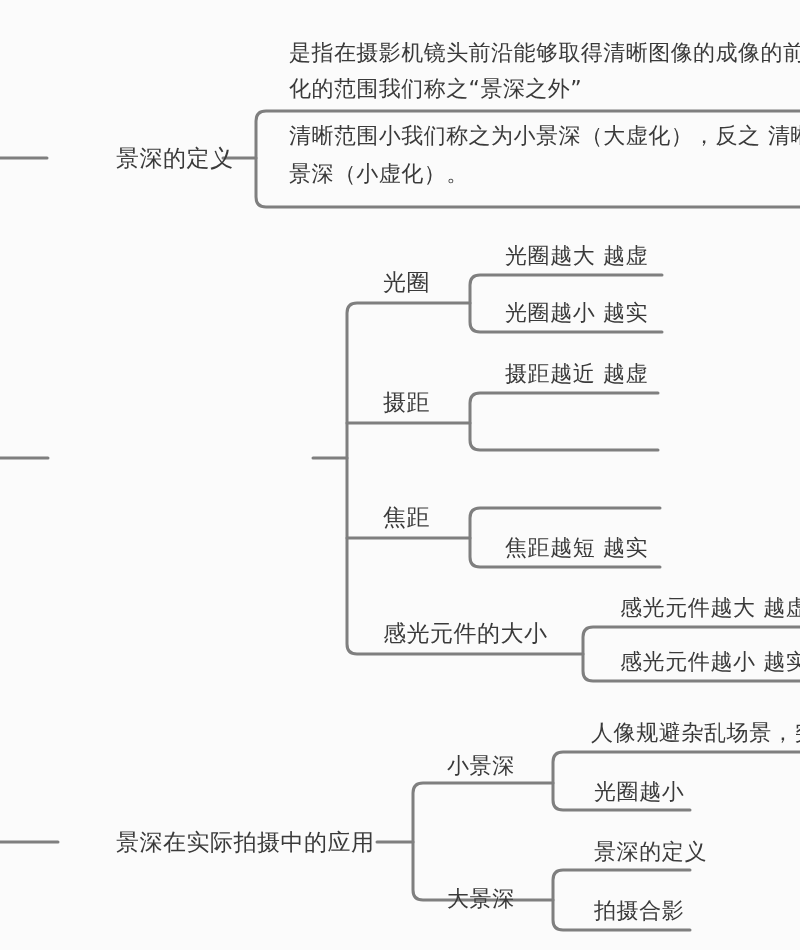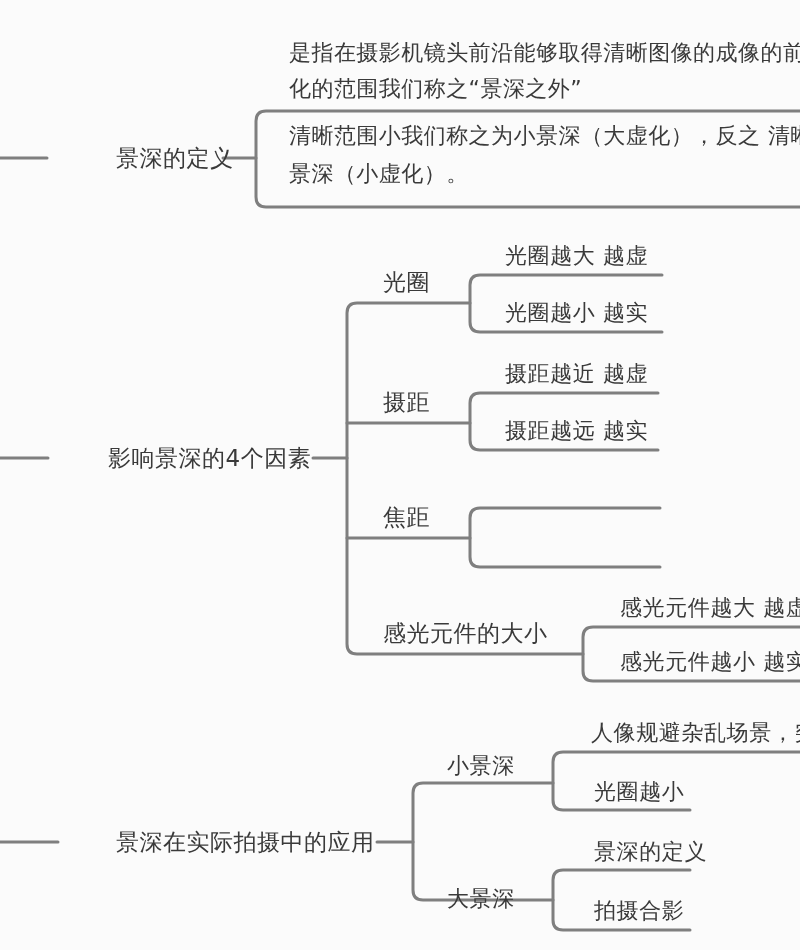--- a/index.html
+++ b/index.html
@@ -58,37 +58,36 @@
     <path d="M800,627 H593 Q583,627 583,637 V671 Q583,681 593,681 H800"></path>
 
     <path d="M0,842 H58"></path>
     <path d="M377,842 H413"></path>
     <path d="M553,783 H423 Q413,783 413,793 V890 Q413,900 423,900 H553"></path>
     <path d="M800,752 H563 Q553,752 553,762 V800 Q553,810 563,810 H690"></path>
     <path d="M690,870 H563 Q553,870 553,880 V920 Q553,930 563,930 H690"></path>
   </svg>
 
   <div class="node topic" style="left:72px;top:145px">景深的定义</div>
-  <div class="node topic" style="left:64px;top:445px">影响景深的4个因素</div>
   <div class="node topic" style="left:72px;top:829px">景深在实际拍摄中的应用</div>
 
   <div class="node defline" style="left:289px;top:40px">是指在摄影机镜头前沿能够取得清晰图像的成像的前</div>
   <div class="node defline" style="left:289px;top:76px">化的范围我们称之“景深之外”</div>
   <div class="node defline" style="left:289px;top:123px">清晰范围小我们称之为小景深（大虚化），反之 清晰</div>
   <div class="node defline" style="left:289px;top:161px">景深（小虚化）。</div>
 
   <div class="node factor" style="left:383px;top:269px">光圈</div>
   <div class="node factor" style="left:383px;top:389px">摄距</div>
   <div class="node factor" style="left:383px;top:504px">焦距</div>
   <div class="node factor" style="left:383px;top:620px">感光元件的大小</div>
 
   <div class="node leaf" style="left:505px;top:243px">光圈越大 越虚</div>
   <div class="node leaf" style="left:505px;top:300px">光圈越小 越实</div>
   <div class="node leaf" style="left:505px;top:361px">摄距越近 越虚</div>
-  <div class="node leaf" style="left:505px;top:418px">摄距越远 越实</div>
+  <div class="node leaf" style="left:505px;top:535px">焦距越短 越实</div>
   <div class="node leaf" style="left:620px;top:595px">感光元件越大 越虚</div>
   <div class="node leaf" style="left:620px;top:649px">感光元件越小 越实</div>
 
   <div class="node leaf" style="left:447px;top:753px">小景深</div>
   <div class="node leaf" style="left:447px;top:886px">大景深</div>
 
   <div class="node leaf" style="left:591px;top:720px">人像规避杂乱场景，突</div>
   <div class="node leaf" style="left:594px;top:779px">光圈越小</div>
   <div class="node leaf" style="left:594px;top:839px">景深的定义</div>
   <div class="node leaf" style="left:594px;top:898px">拍摄合影</div>

